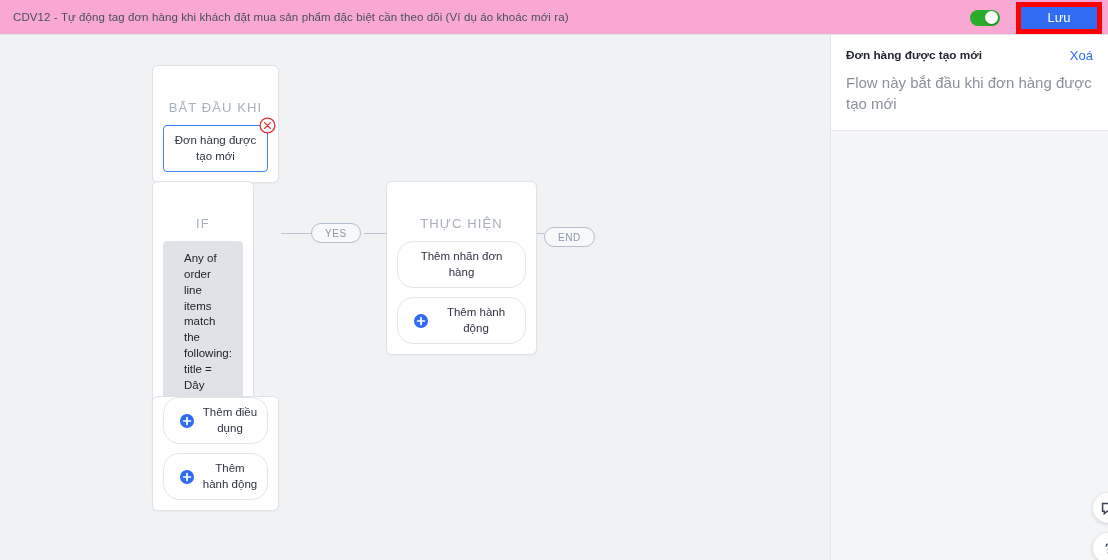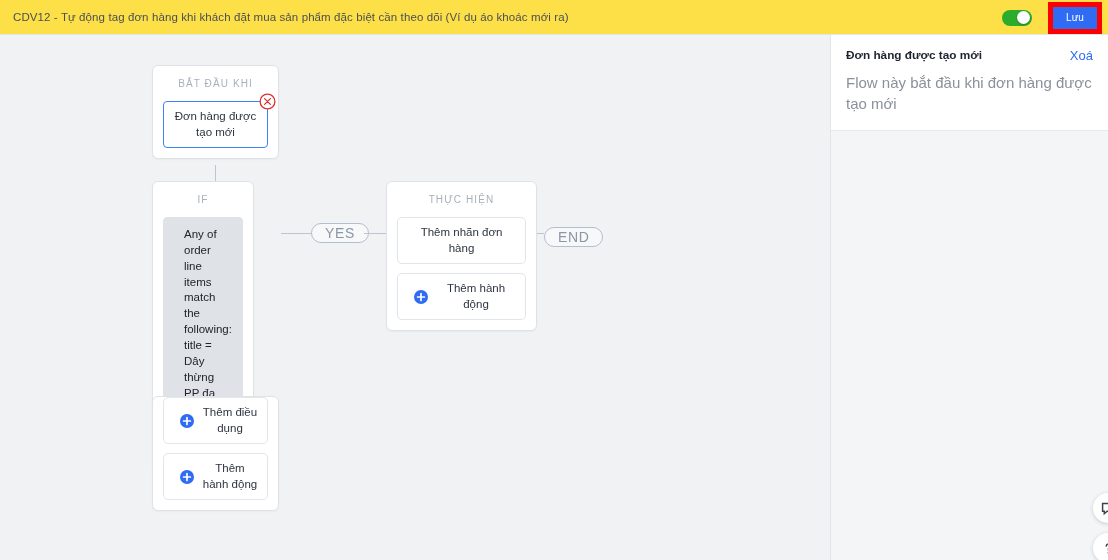--- a/index.html
+++ b/index.html
@@ -10,21 +10,21 @@
     overflow: hidden;
     font-family: "Liberation Sans", sans-serif;
     background: #f1f2f3;
   }
 
   
   .topbar {
     position: absolute;
     left: 0; top: 0;
     width: 1108px; height: 35px;
-    background: #fde047;
+    background: #f9a8d4;
     border-bottom: 1px solid #e3e5e8;
     display: flex;
     align-items: center;
   }
   .topbar-title {
     margin-left: 13px;
     font-size: 11.5px;
     color: #4a4f57;
     letter-spacing: 0.1px;
     white-space: nowrap;
@@ -59,25 +59,25 @@
   
   .save-wrap {
     position: relative;
     margin-right: 6px;
     padding: 3px;
     border: 2px solid #ff0000;
     background: #ff0000;
     flex: none;
   }
   .save-btn {
-    width: 44px; height: 22px;
+    width: 76px; height: 22px;
     background: #2f6bf3;
     color: #ffffff;
     border: none;
-    font-size: 10px;
+    font-size: 13px;
     font-family: "Liberation Sans", sans-serif;
     cursor: pointer;
     line-height: 22px;
     text-align: center;
   }
 
   
   .canvas {
     position: absolute;
     left: 0; top: 35px;
@@ -91,55 +91,56 @@
   .hline { position: absolute; height: 1px; background: #bcc6d1; }
 
   .pill {
     position: absolute;
     height: 20px;
     padding: 0 13px;
     border: 1px solid #b3bfcc;
     border-radius: 10px;
     background: #f7f8f9;
     color: #8b97a6;
-    font-size: 14px;
+    font-size: 10px;
     letter-spacing: 0.6px;
     line-height: 19px;
     text-align: center;
     cursor: pointer;
     white-space: nowrap;
   }
 
   
   .node {
     position: absolute;
     background: #ffffff;
     border: 1px solid #dfe3e8;
     border-radius: 6px;
     box-shadow: 0 1px 2px rgba(16,24,40,.04);
   }
   .node-head {
     height: 35px;
     display: flex;
     align-items: center;
     justify-content: center;
-    font-size: 10px;
+    font-size: 13px;
     letter-spacing: 1.1px;
     color: #a8b0bb;
     text-transform: uppercase;
     white-space: nowrap;
+    margin-top: 24px;
   }
   .node-body { padding: 0 10px 10px 10px; }
 
   
   .sub {
     position: relative;
     background: #ffffff;
     border: 1px solid #e2e6ea;
-    border-radius: 5px;
+    border-radius: 16px;
     min-height: 44px;
     display: flex;
     align-items: center;
     justify-content: center;
     text-align: center;
     font-size: 11.5px;
     color: #2e3440;
     padding: 7px 9px;
     cursor: pointer;
     line-height: 1.35;

